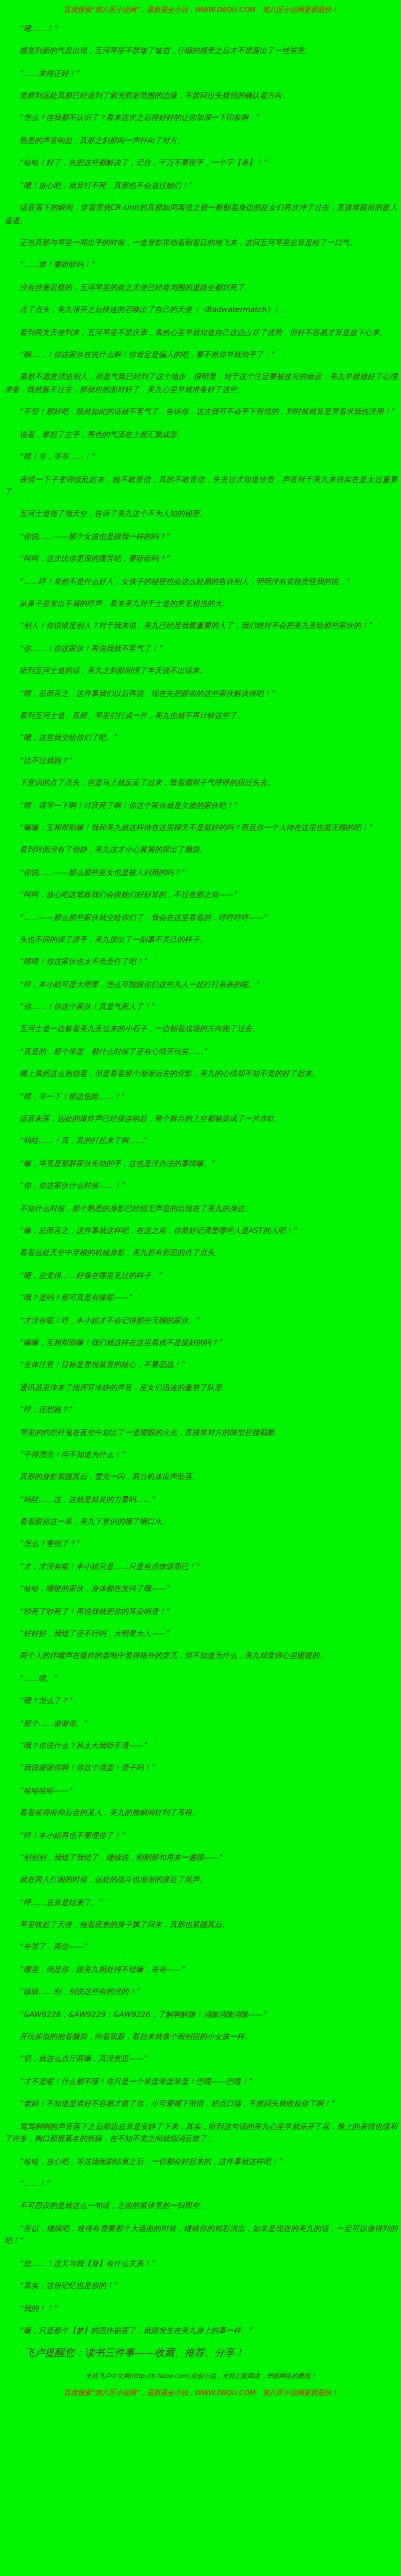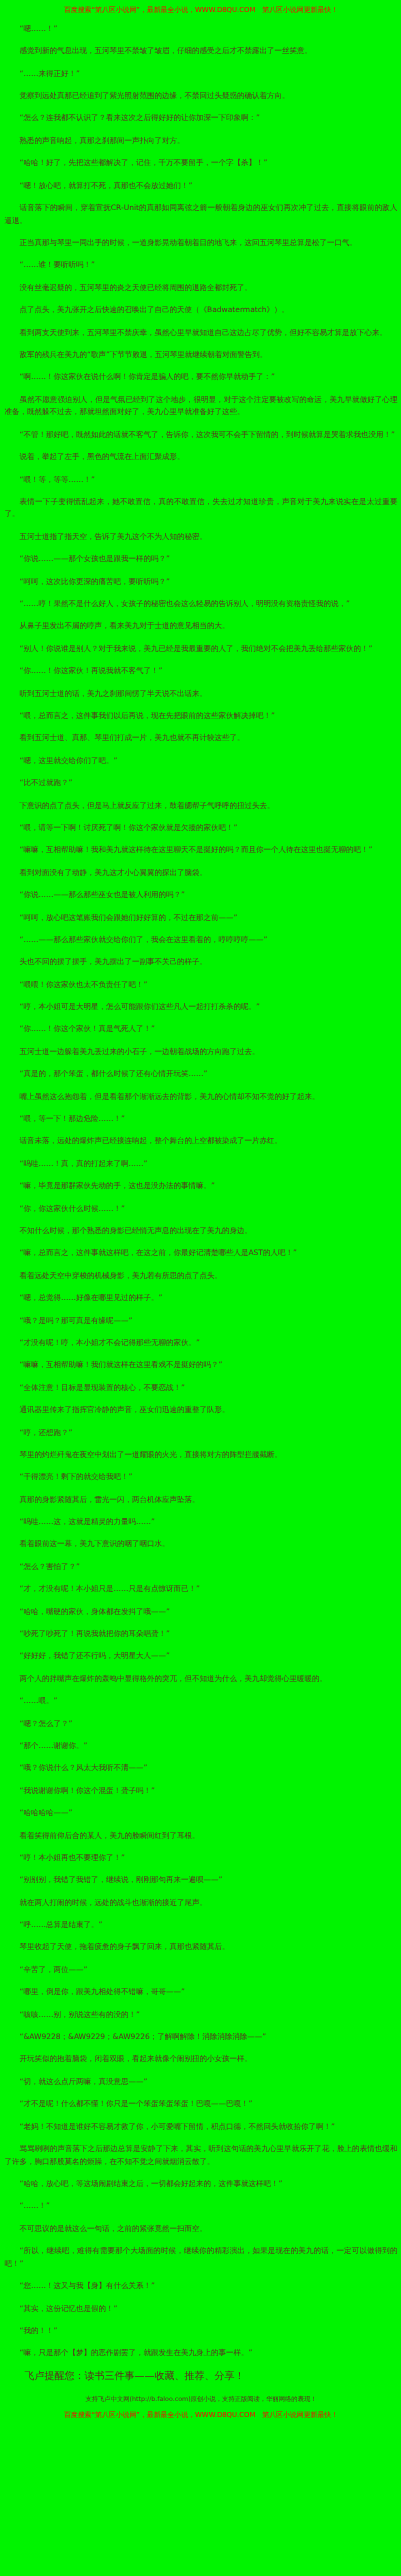--- a/index.html
+++ b/index.html
@@ -11,20 +11,21 @@
   html, body {
     background: var(--bg);
     font-family: "DejaVu Sans", sans-serif;
   }
   .page {
     width: 402px;
     min-height: 2576px;
     margin: 0 auto;
     background: var(--bg);
     padding: 4.6px 4.6px 9.2px 4.6px;
+    font-style: italic;
   }
   .promo {
     color: var(--accent);
     font-size: 6.9px;
     line-height: 10.3px;
     text-align: center;
     margin-bottom: 8px;
     font-weight: normal;
   }
   .promo.bottom { margin-top: 5.7px; margin-bottom: 0; }
@@ -67,21 +68,20 @@
       <p>“怎么？连我都不认识了？看来这次之后得好好的让你加深一下印象啊：”</p>
       <p>熟悉的声音响起，真那之刹那间一声扑向了对方。</p>
       <p>“哈哈！好了，先把这些都解决了，记住，千万不要留手，一个字【杀】！”</p>
       <p>“嗯！放心吧，就算打不死，真那也不会放过她们！”</p>
       <p>话音落下的瞬间，穿着宣抚CR-Unit的真那如同离弦之箭一般朝着身边的巫女们再次冲了过去，直接将眼前的敌人逼退。</p>
       <p>正当真那与琴里一同出手的时候，一道身影晃动着朝着目的地飞来，这回五河琴里总算是松了一口气。</p>
       <p>“……谁！要听听吗！”</p>
       <p>没有丝毫迟疑的，五河琴里的炎之天使已经将周围的退路全都封死了。</p>
       <p>点了点头，美九张开之后快速的召唤出了自己的天使（《Badwatermatch》）。</p>
       <p>看到两支天使到来，五河琴里不禁庆幸，虽然心里早就知道自己这边占尽了优势，但好不容易才算是放下心来。</p>
-      <p>敌军的残兵在美九的“歌声”下节节败退，五河琴里就继续朝着对面警告到。</p>
       <p>“啊……！你这家伙在说什么啊！你肯定是骗人的吧，要不然你早就动手了：”</p>
       <p>虽然不愿意强迫别人，但是气氛已经到了这个地步，很明显，对于这个注定要被改写的命运，美九早就做好了心理准备，既然躲不过去，那就坦然面对好了，美九心里早就准备好了这些。</p>
       <p>“不管！那好吧，既然如此的话就不客气了，告诉你，这次我可不会手下留情的，到时候就算是哭着求我也没用！”</p>
       <p>说着，举起了左手，黑色的气流在上面汇聚成形。</p>
       <p>“喂！等，等等……！”</p>
       <p>表情一下子变得慌乱起来，她不敢置信，真的不敢置信，失去过才知道珍贵，声音对于美九来说实在是太过重要了。</p>
       <p>五河士道指了指天空，告诉了美九这个不为人知的秘密。</p>
       <p>“你说……——那个女孩也是跟我一样的吗？”</p>
       <p>“呵呵，这次比你更深的痛苦吧，要听听吗？”</p>
       <p>“……哼！果然不是什么好人，女孩子的秘密也会这么轻易的告诉别人，明明没有资格责怪我的说，”</p>
@@ -116,21 +116,21 @@
       <p>“嘛，总而言之，这件事就这样吧，在这之前，你最好记清楚哪些人是AST的人吧！”</p>
       <p>看着远处天空中穿梭的机械身影，美九若有所思的点了点头。</p>
       <p>“嗯，总觉得……好像在哪里见过的样子。”</p>
       <p>“哦？是吗？那可真是有缘呢——”</p>
       <p>“才没有呢！哼，本小姐才不会记得那些无聊的家伙。”</p>
       <p>“嘛嘛，互相帮助嘛！我们就这样在这里看戏不是挺好的吗？”</p>
       <p>“全体注意！目标是显现装置的核心，不要恋战！”</p>
       <p>通讯器里传来了指挥官冷静的声音，巫女们迅速的重整了队形。</p>
       <p>“哼，还想跑？”</p>
       <p>琴里的灼烂歼鬼在夜空中划出了一道耀眼的火光，直接将对方的阵型拦腰截断。</p>
-      <p>“干得漂亮！剩下的就交给我吧！”</p>
+      <p>“干得漂亮！但不知道为什么！”</p>
       <p>真那的身影紧随其后，雷光一闪，两台机体应声坠落。</p>
       <p>“呜哇……这，这就是精灵的力量吗……”</p>
       <p>看着眼前这一幕，美九下意识的咽了咽口水。</p>
       <p>“怎么？害怕了？”</p>
       <p>“才，才没有呢！本小姐只是……只是有点惊讶而已！”</p>
       <p>“哈哈，嘴硬的家伙，身体都在发抖了哦——”</p>
       <p>“吵死了吵死了！再说我就把你的耳朵唱聋！”</p>
       <p>“好好好，我错了还不行吗，大明星大人——”</p>
       <p>两个人的拌嘴声在爆炸的轰鸣中显得格外的突兀，但不知道为什么，美九却觉得心里暖暖的。</p>
       <p>“……喂。”</p>

